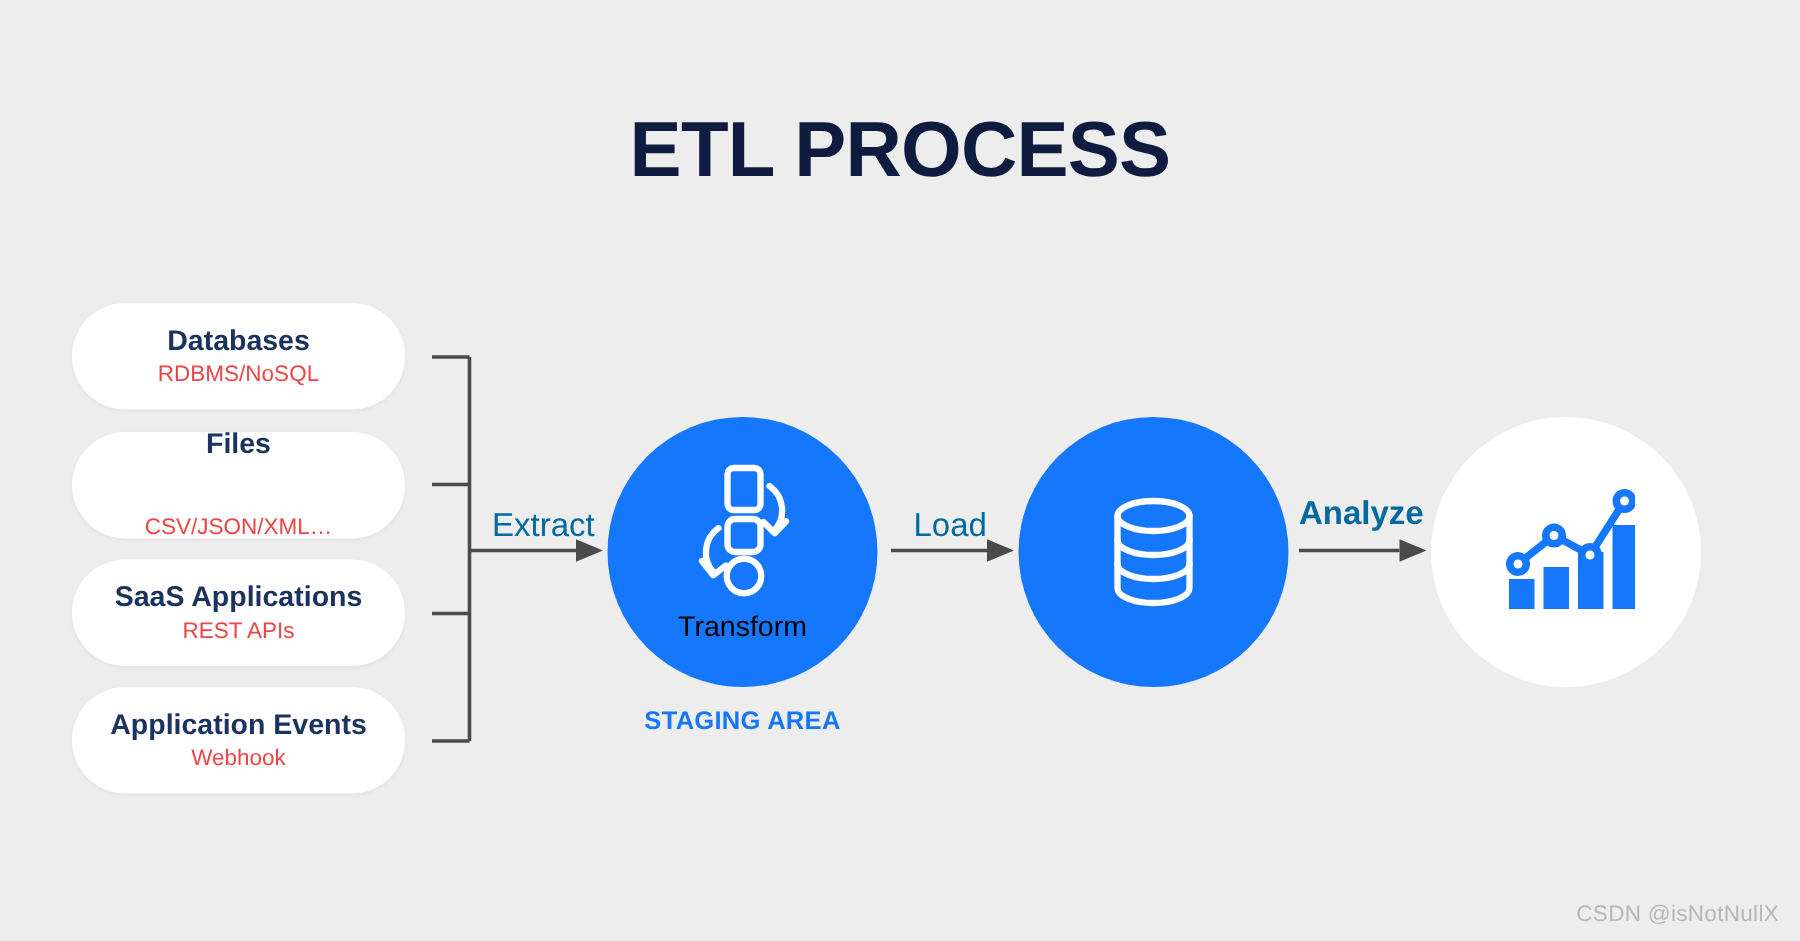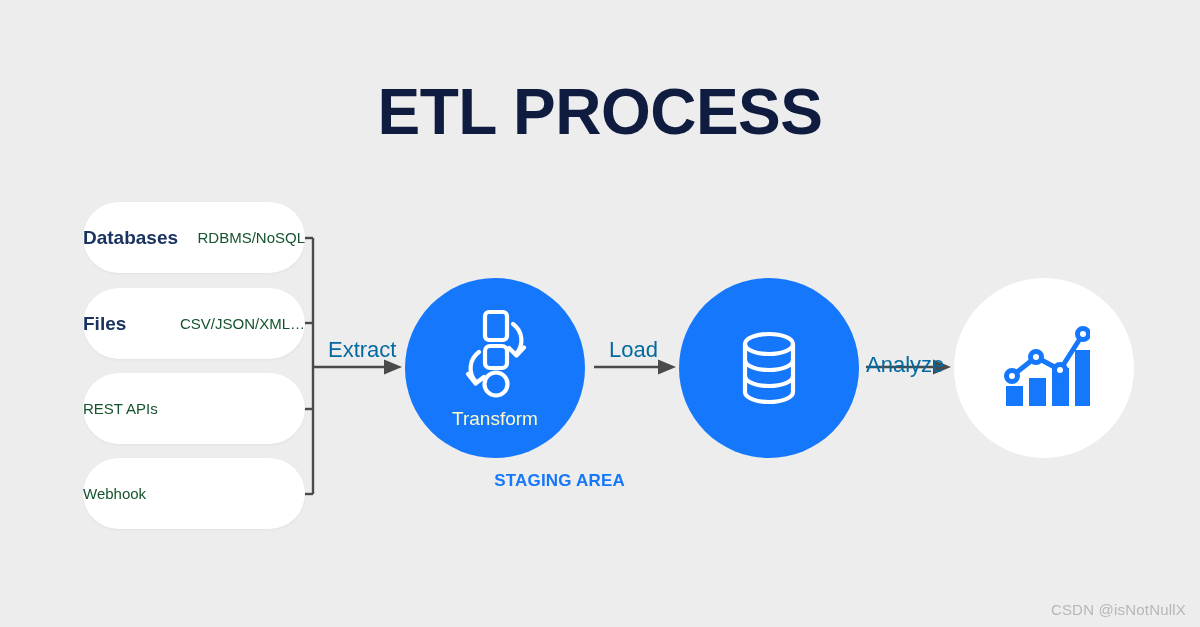--- a/index.html
+++ b/index.html
@@ -19,57 +19,57 @@
   #canvas {
     position: absolute;
     inset: 0;
     width: 1200px;
     height: 627px;
   }
 
   
   .page-title {
     position: absolute;
-    top: 75px;
+    top: 63px;
     left: 0;
     width: 1200px;
     text-align: center;
-    font-size: 64px;
+    font-size: 52px;
     line-height: 74px;
     font-weight: 700;
     letter-spacing: -0.5px;
     color: #101c3f;
   }
 
   
   .source-box {
     position: absolute;
-    left: 83px;
+    left: 48px;
     width: 222px;
     height: 71px;
     background: #ffffff;
     border-radius: 36px;
     box-shadow: 0 1px 3px rgba(0,0,0,0.05);
     display: flex;
-    flex-direction: row;
+    flex-direction: column;
     align-items: center;
-    justify-content: space-between;
+    justify-content: center;
   }
   .source-box .src-title {
     font-size: 19px;
     line-height: 23px;
     font-weight: 700;
     color: #1b3360;
     white-space: nowrap;
   }
   .source-box .src-sub {
     font-size: 15px;
     line-height: 20px;
     font-weight: 400;
-    color: #14532d;
+    color: #ef4444;
     white-space: nowrap;
     margin-top: 1px;
   }
   #src-0 { top: 202px; }
   #src-1 { top: 288px; gap: 33px; }
   #src-2 { top: 373px; }
   #src-3 { top: 458px; }
 
   
   .node-circle {
@@ -86,28 +86,28 @@
   .node-circle.hollow  { background: #ffffff; }
 
   #node-staging   { left: 405px; top: 278px; }
   #node-warehouse { left: 679px; top: 278px; }
   #node-analytics { left: 954px; top: 278px; }
 
   .inner-label {
     font-size: 19px;
     line-height: 22px;
     font-weight: 500;
-    color: #fef9c3;
+    color: #000000;
     margin-top: 10px;
   }
 
   .node-caption {
     position: absolute;
     width: 260px;
-    text-align: right;
+    text-align: center;
     font-size: 17px;
     line-height: 22px;
     font-weight: 700;
     letter-spacing: 0.2px;
     color: #1577fb;
     top: 470px;
   }
   #cap-staging   { left: 365px; }
   #cap-warehouse { left: 639px; }
   #cap-analytics { left: 914px; }
@@ -116,21 +116,21 @@
   .edge-label {
     position: absolute;
     font-size: 22px;
     line-height: 20px;
     font-weight: 400;
     color: #0369a1;
     white-space: nowrap;
   }
   #lbl-extract { left: 328px; top: 340px; }
   #lbl-load    { left: 609px; top: 340px; }
-  #lbl-analyze { left: 866px; top: 355px; }
+  #lbl-analyze { left: 866px; top: 332px; font-weight: bold; }
 
   
   .watermark {
     position: absolute;
     right: 14px;
     bottom: 8px;
     font-size: 15px;
     line-height: 18px;
     color: #b7b7b7;
     letter-spacing: 0.2px;
@@ -175,23 +175,25 @@
 
   <div class="source-box" id="src-0">
     <div class="src-title">Databases</div>
     <div class="src-sub">RDBMS/NoSQL</div>
   </div>
   <div class="source-box" id="src-1">
     <div class="src-title">Files</div>
     <div class="src-sub">CSV/JSON/XML…</div>
   </div>
   <div class="source-box" id="src-2">
+    <div class="src-title">SaaS Applications</div>
     <div class="src-sub">REST APIs</div>
   </div>
   <div class="source-box" id="src-3">
+    <div class="src-title">Application Events</div>
     <div class="src-sub">Webhook</div>
   </div>
 
   <div class="edge-label" id="lbl-extract">Extract</div>
   <div class="edge-label" id="lbl-load">Load</div>
   <div class="edge-label" id="lbl-analyze">Analyze</div>
 
   <div class="node-circle filled" id="node-staging">
     <span>
       <svg width="92" height="92" viewBox="0 0 92 92" fill="none" stroke="#ffffff" stroke-width="4.2" stroke-linecap="round" stroke-linejoin="round">

